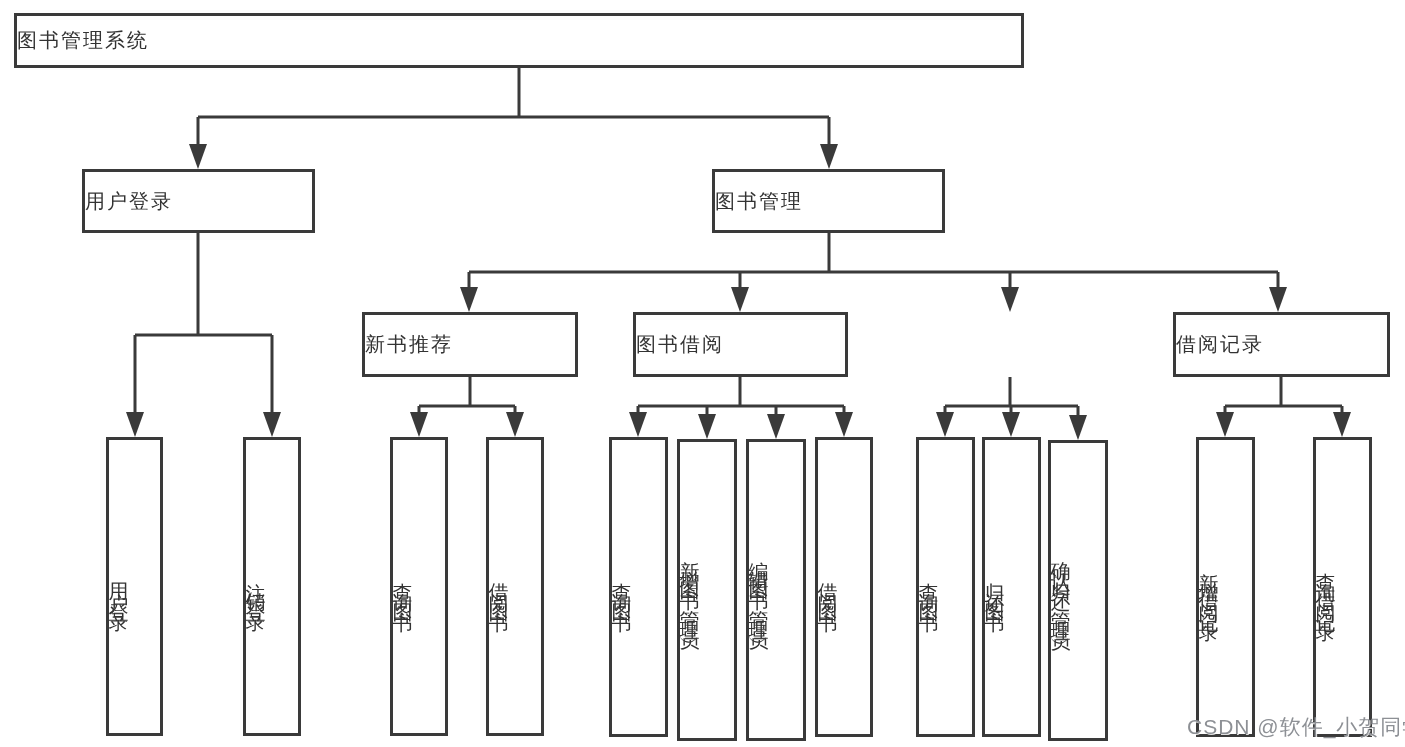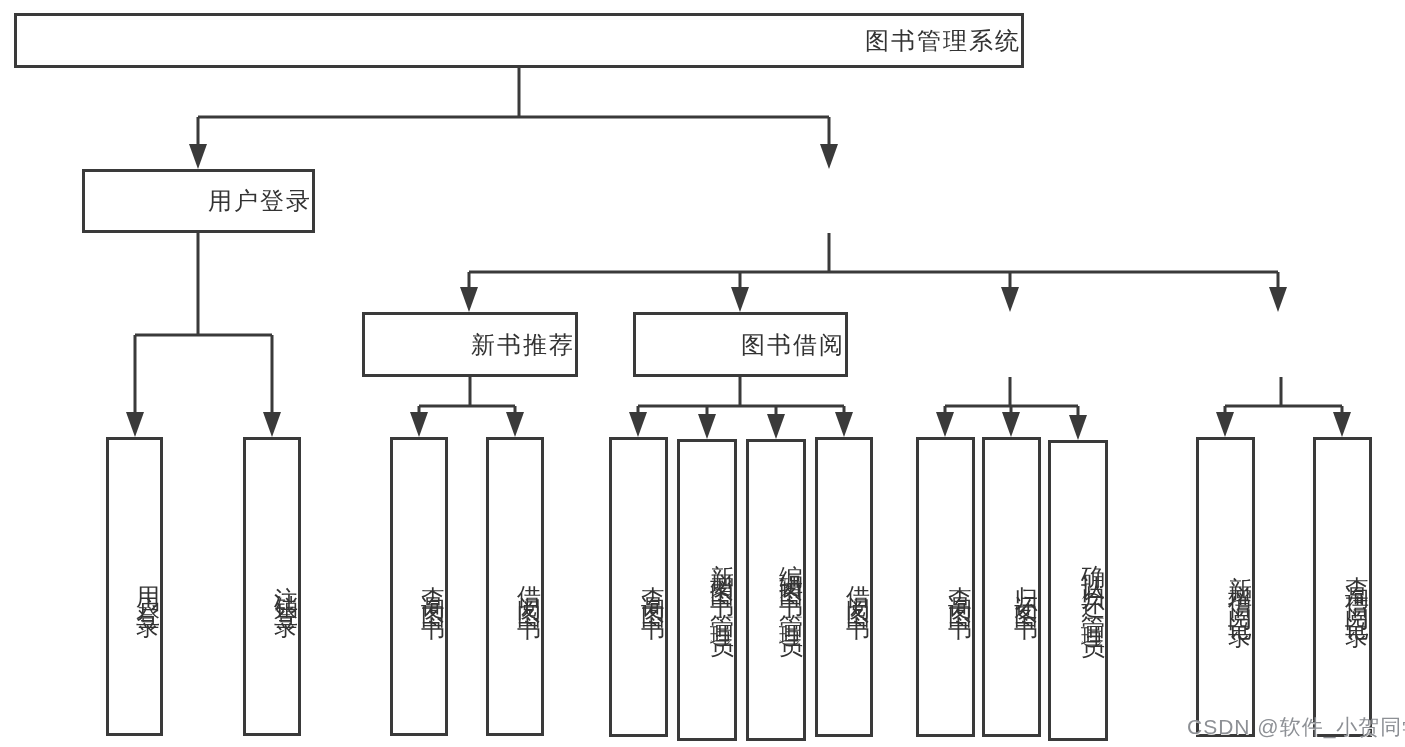--- a/index.html
+++ b/index.html
@@ -25,23 +25,23 @@
     fill: var(--line, #3a3a3a);
     stroke: none;
   }
   .node {
     position: absolute;
     box-sizing: border-box;
     background: #ffffff;
     border: 3px solid var(--line, #3a3a3a);
     display: flex;
     align-items: center;
-    justify-content: flex-end;
+    justify-content: flex-start;
     color: var(--text, #333333);
-    font-size: 24px;
+    font-size: 20px;
   }
   .node.h span {
     letter-spacing: 2px;
     white-space: nowrap;
   }
   .node.v span {
     writing-mode: vertical-rl;
     text-orientation: mixed;
     letter-spacing: 10px;
     line-height: 1;
@@ -106,26 +106,32 @@
     </g>
   </svg>
 
   <div class="node h" style="left:14px;top:13px;width:1010px;height:55px">
     <span>图书管理系统</span>
   </div>
 
   <div class="node h" style="left:82px;top:169px;width:233px;height:64px">
     <span>用户登录</span>
   </div>
+  <div class="node h" style="left:712px;top:169px;width:233px;height:64px">
+    <span>图书管理</span>
+  </div>
 
   <div class="node h" style="left:633px;top:312px;width:215px;height:65px">
     <span>图书借阅</span>
   </div>
   <div class="node h" style="left:362px;top:312px;width:216px;height:65px">
     <span>新书推荐</span>
+  </div>
+  <div class="node h" style="left:1173px;top:312px;width:217px;height:65px">
+    <span>借阅记录</span>
   </div>
 
   <div class="node v" style="left:106px;top:437px;width:57px;height:299px">
     <span>用户登录</span>
   </div>
   <div class="node v" style="left:243px;top:437px;width:58px;height:299px">
     <span>注销登录</span>
   </div>
 
   <div class="node v" style="left:390px;top:437px;width:58px;height:299px">

